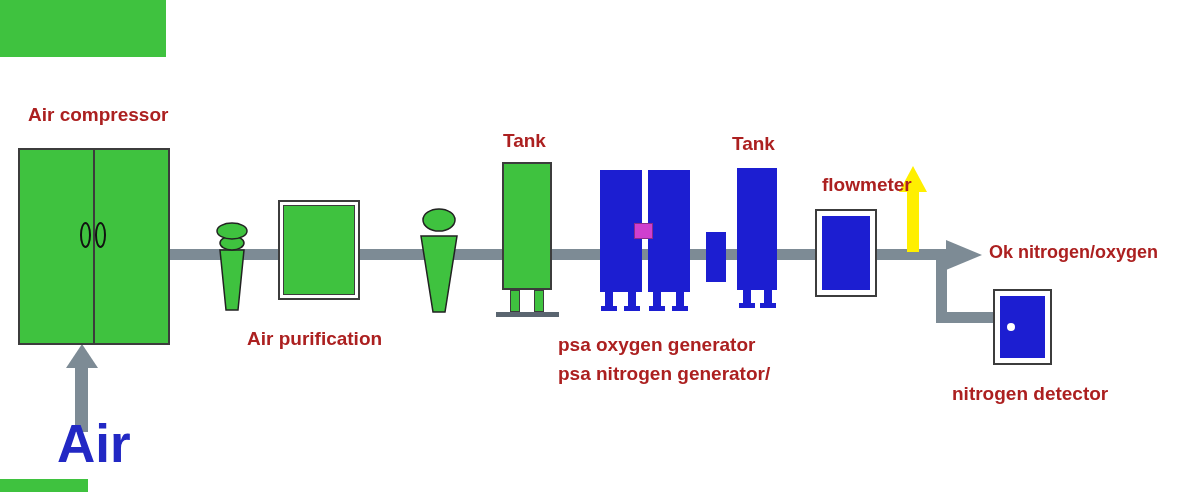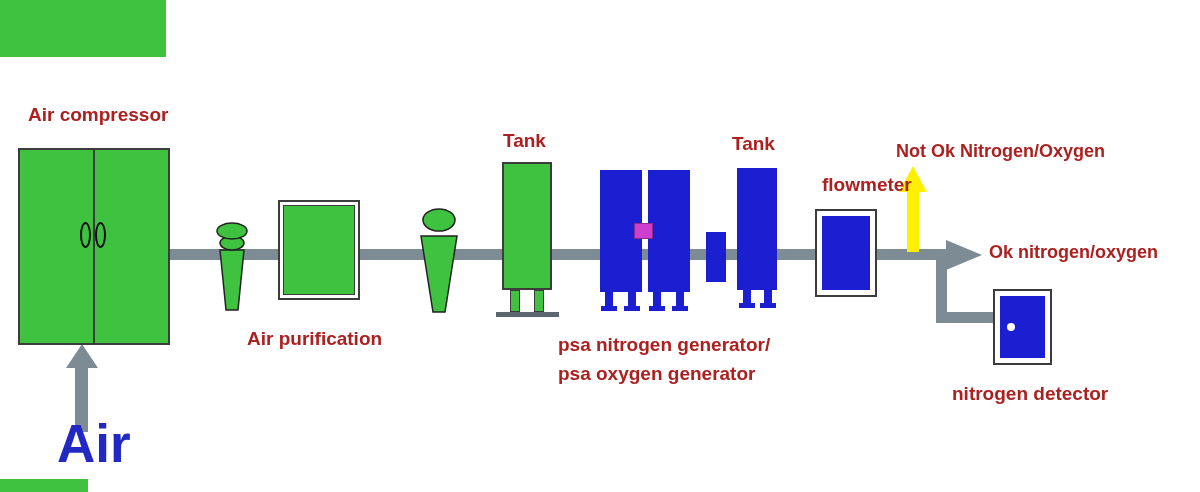--- a/index.html
+++ b/index.html
@@ -220,22 +220,21 @@
     <div class="framed-inner">
       <div class="detector-dot"></div>
     </div>
   </div>
 
   <div class="lbl" style="left:28px; top:104px;">Air compressor</div>
   <div class="air-word">Air</div>
   <div class="lbl" style="left:247px; top:328px;">Air purification</div>
   <div class="lbl" style="left:503px; top:130px;">Tank</div>
   <div class="lbl psa-label" style="left:558px; top:330px;">
+    <div>psa oxygen generator</div>
     <div>psa nitrogen generator/</div>
-    <div>psa oxygen generator</div>
   </div>
   <div class="lbl" style="left:732px; top:133px;">Tank</div>
   <div class="lbl" style="left:798px; top:174px;margin-left:24px;">flowmeter</div>
-  <div class="lbl lbl-sm" style="left:896px; top:141px;">Not Ok Nitrogen/Oxygen</div>
   <div class="lbl" style="left:952px; top:383px;">nitrogen detector</div>
   <div class="lbl lbl-sm" style="left:989px; top:242px;">Ok nitrogen/oxygen</div>
 
 </div>
 
 </body></html>

